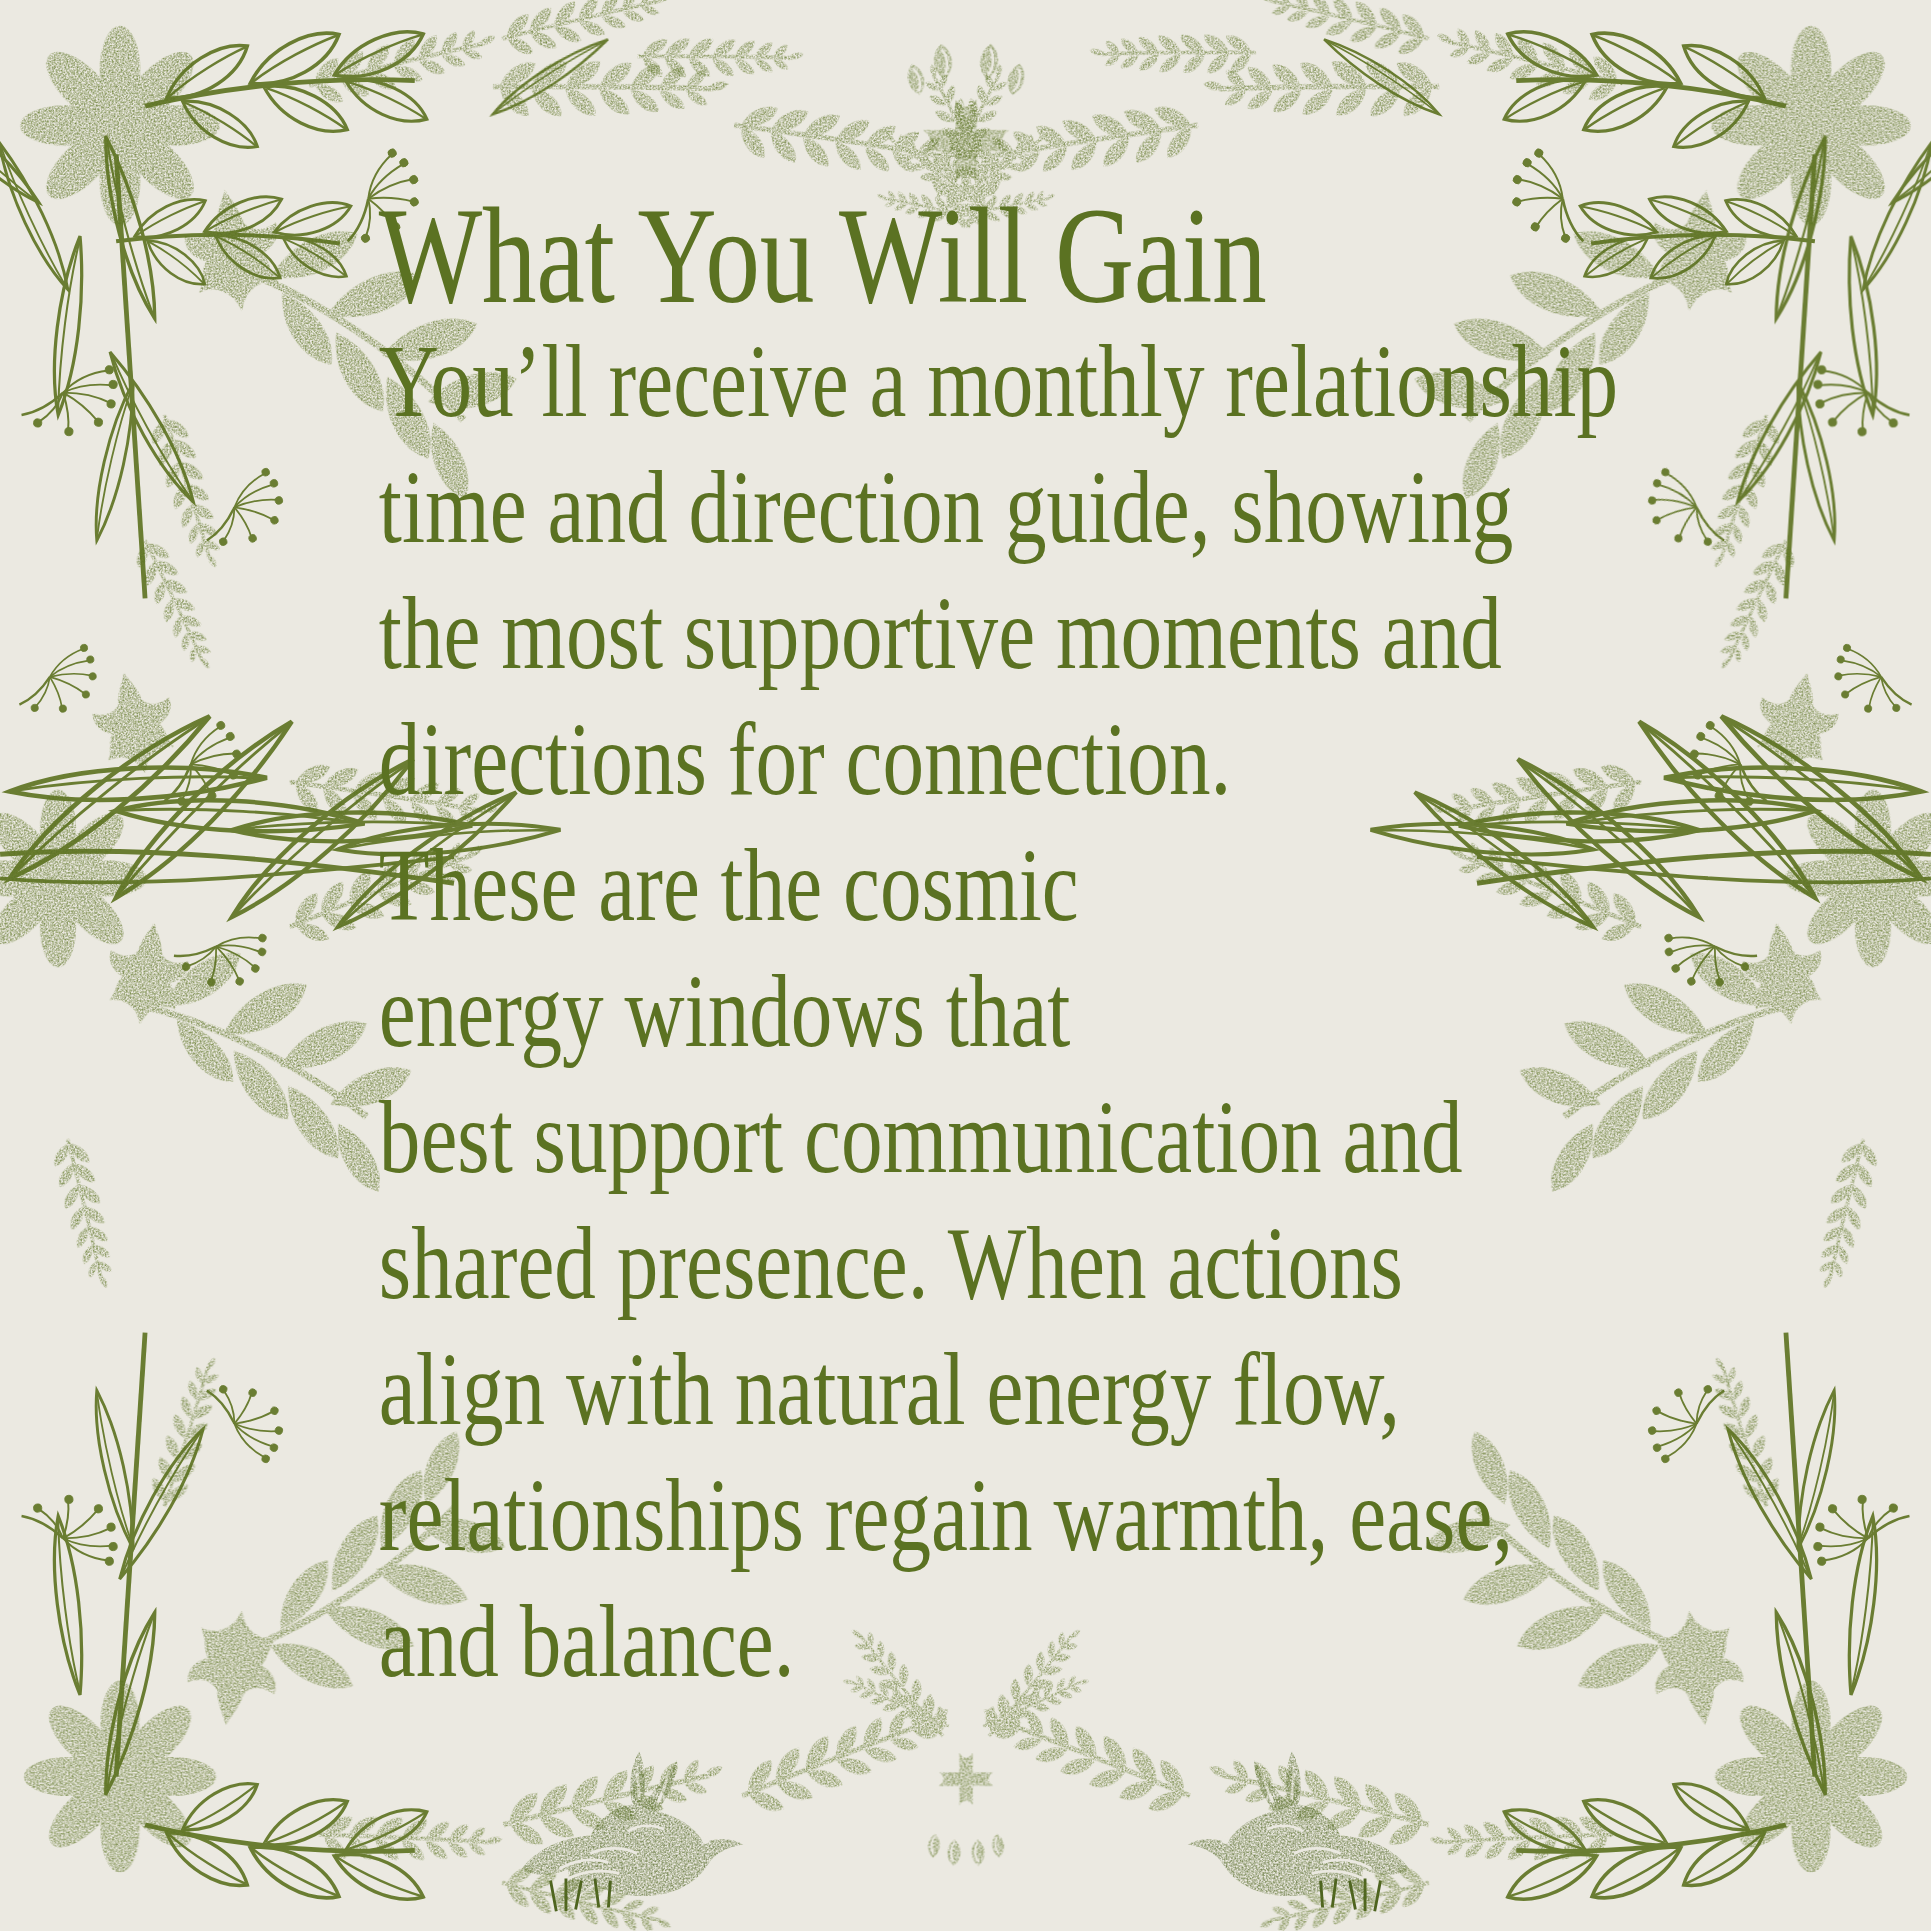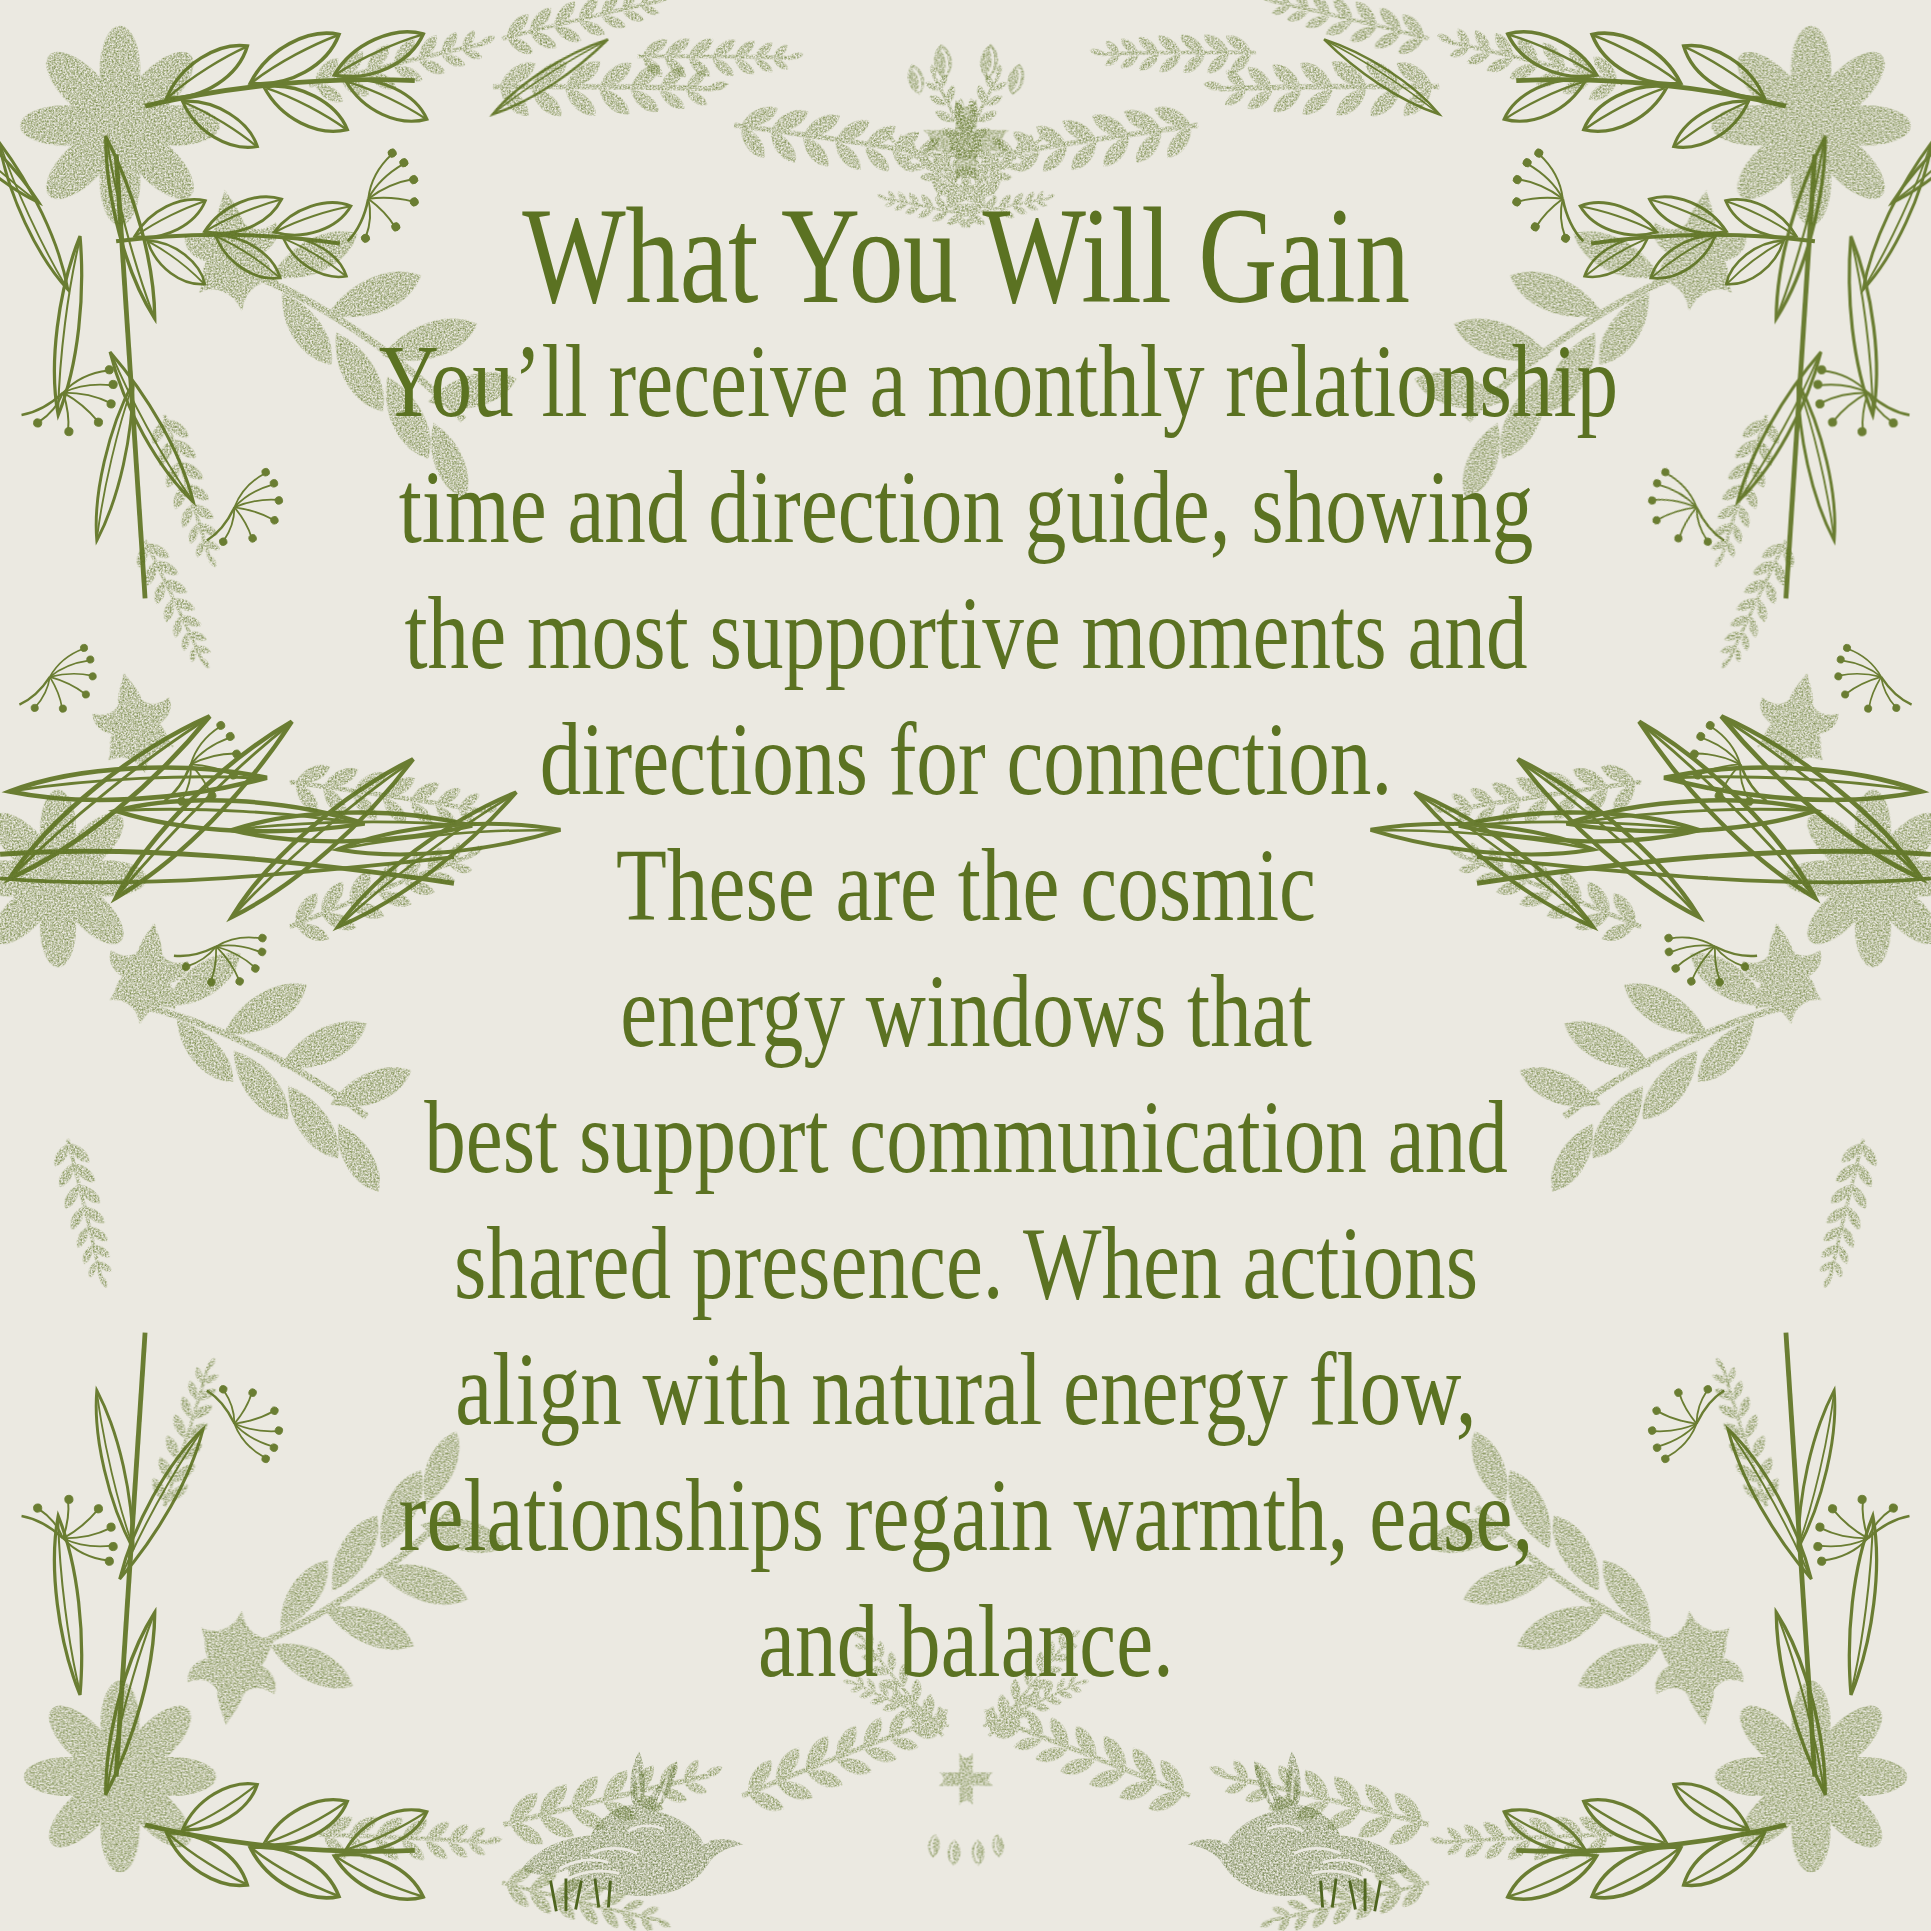--- a/index.html
+++ b/index.html
@@ -33,21 +33,21 @@
   #edge-t{left:290px;top:7.7px;width:1352px;height:116px;}
   #edge-b{left:290px;bottom:19.3px;width:1352px;height:145px;}
 
   
   #textblock{
     position:absolute;
     left:50%;
     transform:translateX(-50%);
     top:189px;
     width:1468px;
-    text-align:center;
+    text-align:left;
     z-index:5;
   }
   #title{
     color:#5b7222;
     font-size:137px;
     line-height:0.98;
     font-weight:400;
     letter-spacing:-0.5px;
     margin:0 0 5.8px 0;
     transform:scaleX(0.80);

